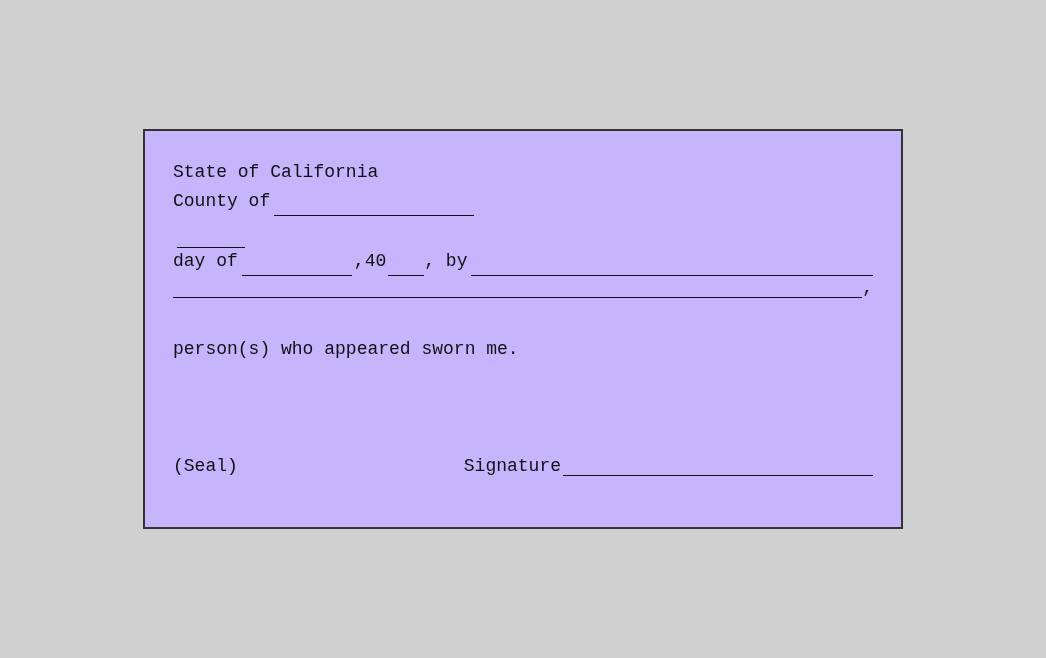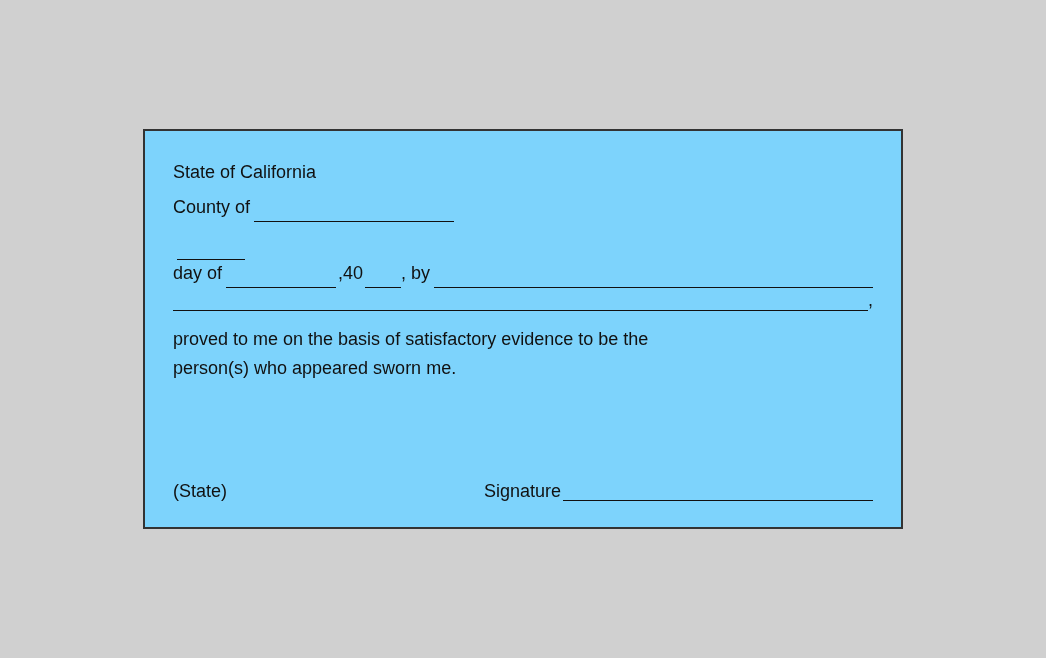--- a/index.html
+++ b/index.html
@@ -12,28 +12,29 @@
       background: #d0d0d0;
       display: flex;
       justify-content: center;
       align-items: center;
       width: 1046px;
       height: 658px;
       font-family: Arial, sans-serif;
     }
 
     .notary-box {
-      background: #7dd3fc;
+      background: #c4b5fd;
       border: 2px solid #333333;
       width: 760px;
       min-height: 400px;
       padding: 28px 28px 24px 28px;
       display: flex;
       flex-direction: column;
-      gap: 8px;
+      gap: 2px;
+      font-family: Liberation Mono, monospace;
     }
 
     .text-line {
       font-size: 18px;
       color: #111111;
       line-height: 1.5;
       display: flex;
       align-items: baseline;
       flex-wrap: wrap;
     }
@@ -85,21 +86,21 @@
       padding-top: 10px;
     }
 
     .seal-label {
       font-size: 18px;
       color: #111111;
     }
 
     .signature-area {
       display: flex;
-      align-items: center;
+      align-items: flex-end;
       gap: 0;
     }
 
     .signature-label {
       font-size: 18px;
       color: #111111;
       white-space: nowrap;
     }
 
     .signature-line {
@@ -145,25 +146,25 @@
     </div>
 
     <div style="display:flex; align-items:flex-end; margin-top:2px;">
       <span class="underline-field" style="flex:1; min-width:0;">&nbsp;</span>
       <span class="comma">,</span>
     </div>
 
   </div>
 
   <div class="proved-text">
-    <span>proved to me on the basis of satisfactory evidence to be the</span><br>
+    <br>
     <span>person(s) who appeared sworn me.</span>
   </div>
 
   <div class="bottom-section">
-    <div class="seal-label">(State)</div>
+    <div class="seal-label">(Seal)</div>
     <div class="signature-area">
       <span class="signature-label">Signature</span>
       <span class="signature-line">&nbsp;</span>
     </div>
   </div>
 
 </div>
 
 </body></html>

